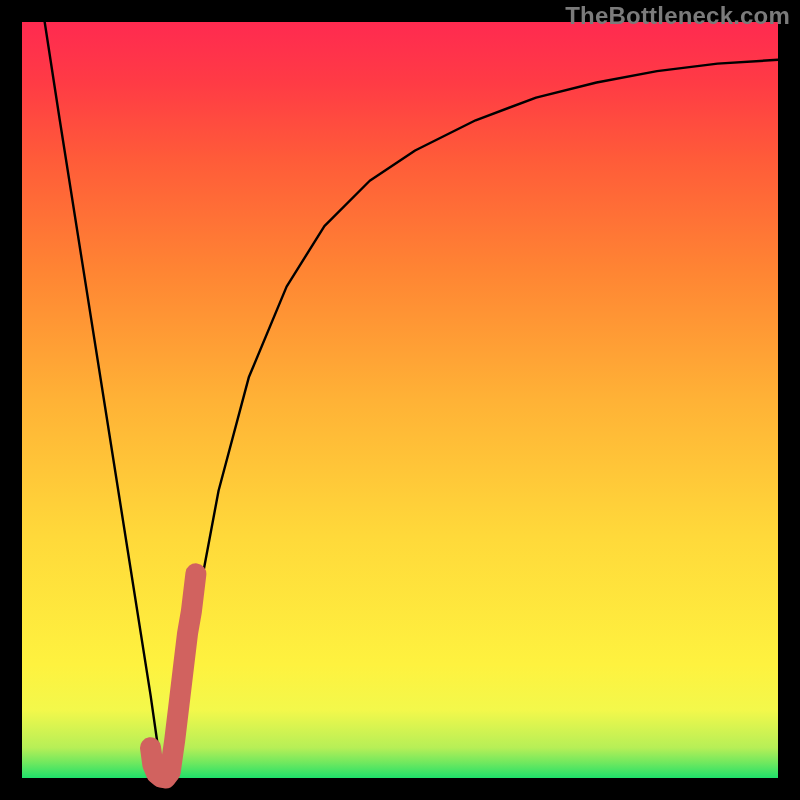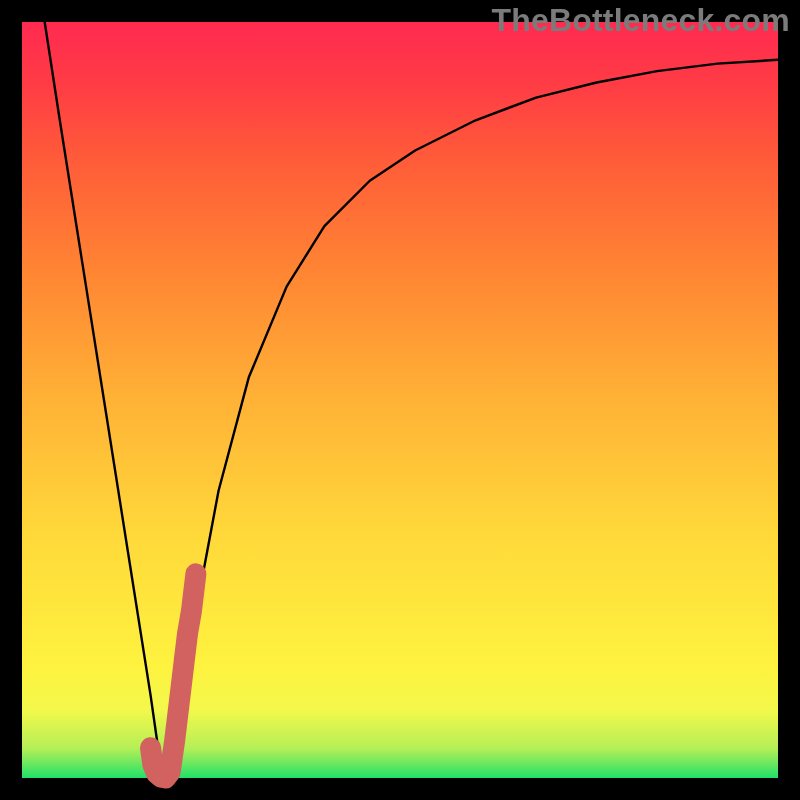--- a/index.html
+++ b/index.html
@@ -35,21 +35,21 @@
       #ff8533 67%,
       #ff5b39 82%,
       #ff3b45 92%,
       #ff2a50 100%
     );
   }
   .watermark {
     position: absolute;
     top: 2px;
     right: 10px;
-    font-size: 32px;
+    font-size: 24px;
     font-weight: 600;
     color: #7b7b7b;
     letter-spacing: 0.2px;
     pointer-events: none;
   }
   svg.overlay {
     position: absolute;
     left: 22px;
     top: 22px;
     width: 756px;

